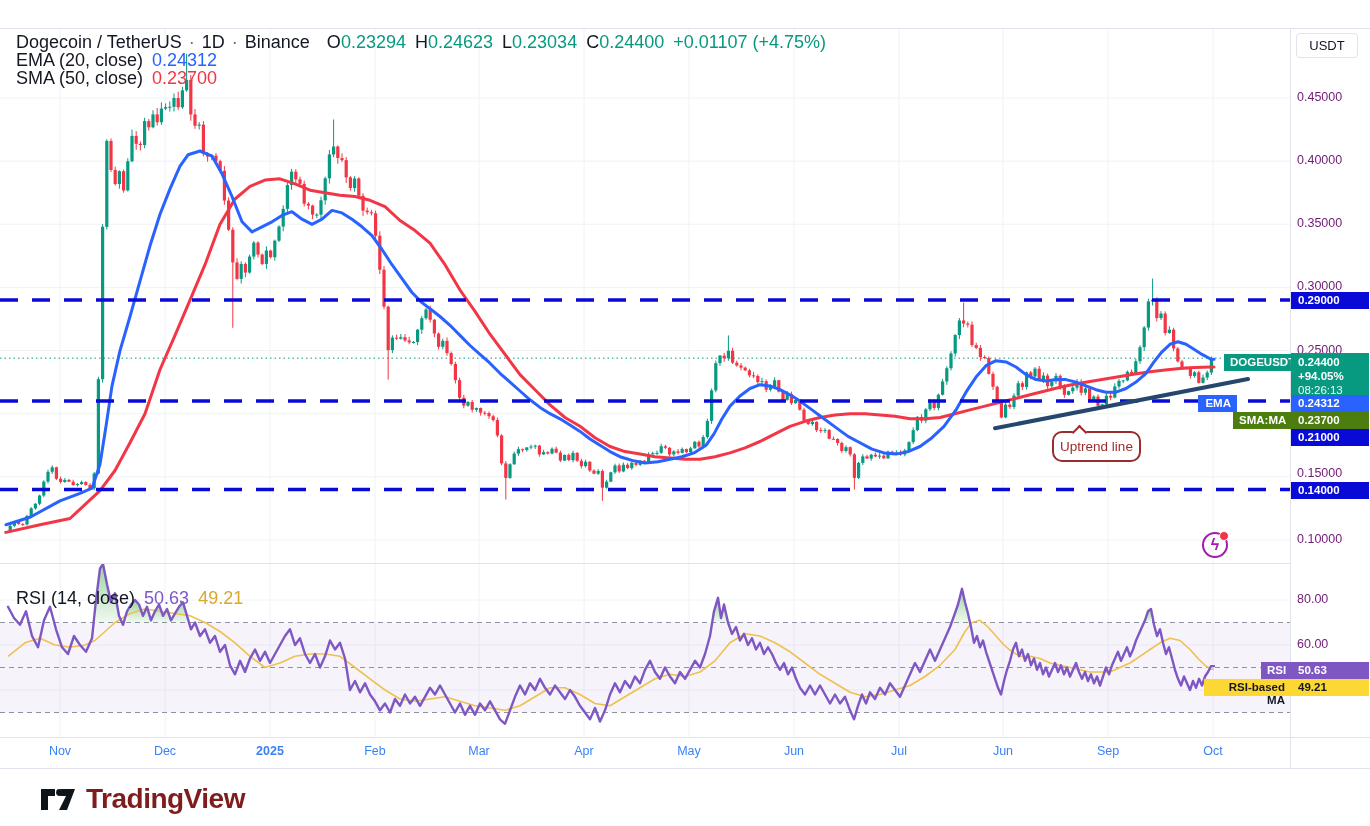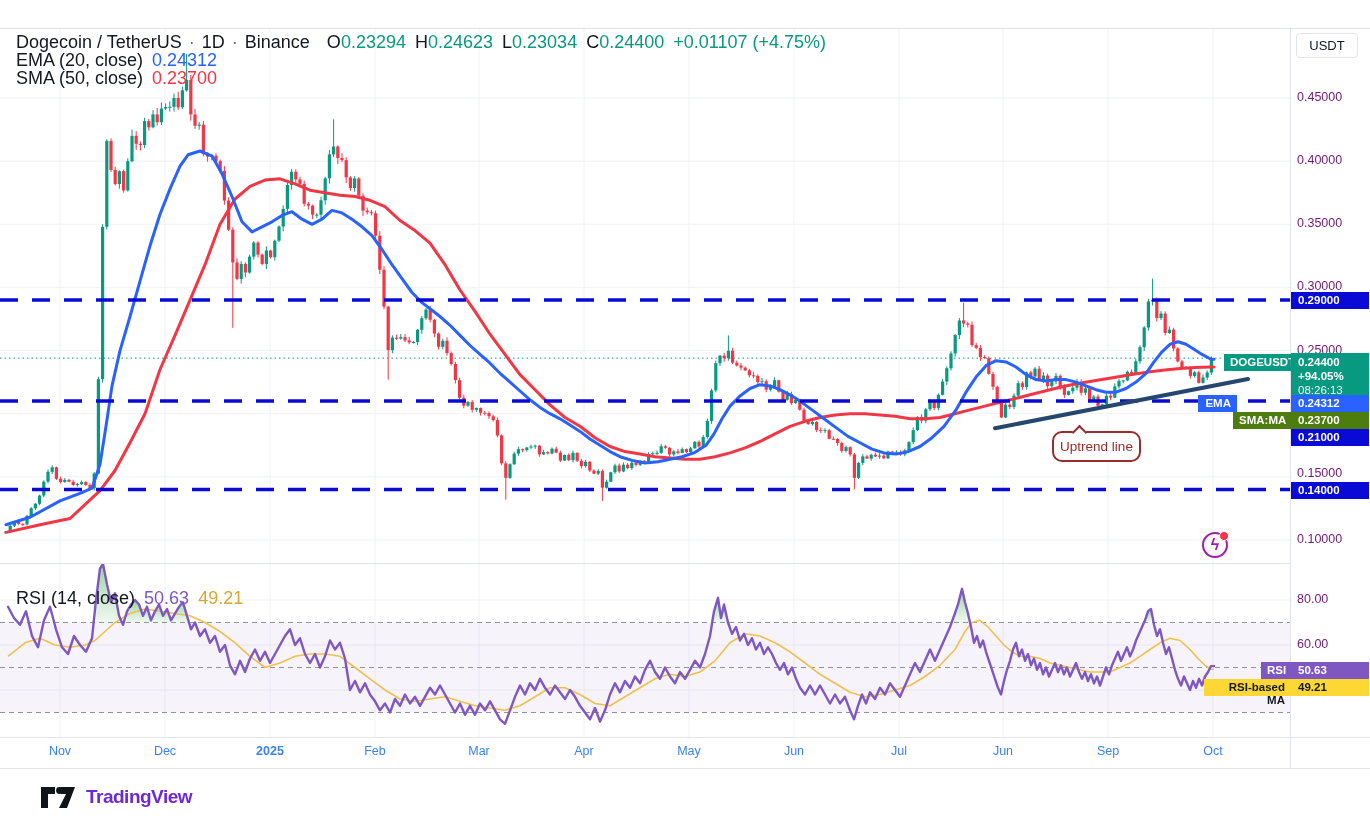--- a/index.html
+++ b/index.html
@@ -71,21 +71,21 @@
   }
   .flash-icon::after {
     content:""; position:absolute; right:-3px; top:-3px; width:8px; height:8px;
     border-radius:50%; background:#f23645; border:1.5px solid #fff;
   }
   .footer-logo {
     position:absolute; left:40px; top:783px; z-index:4; display:flex;
     align-items:center; gap:10px; cursor:pointer;
   }
   .footer-logo .brand-text {
-    font-size:19px; font-weight:700; color:#6d28d9; letter-spacing:-0.5px;
+    font-size:28px; font-weight:700; color:#7f1d1d; letter-spacing:-0.5px;
   }
 </style>
 </head>
 <body>
 
 <div id="app">
 
 
   <svg id="chart-svg" width="1370" height="826">
       <defs>

